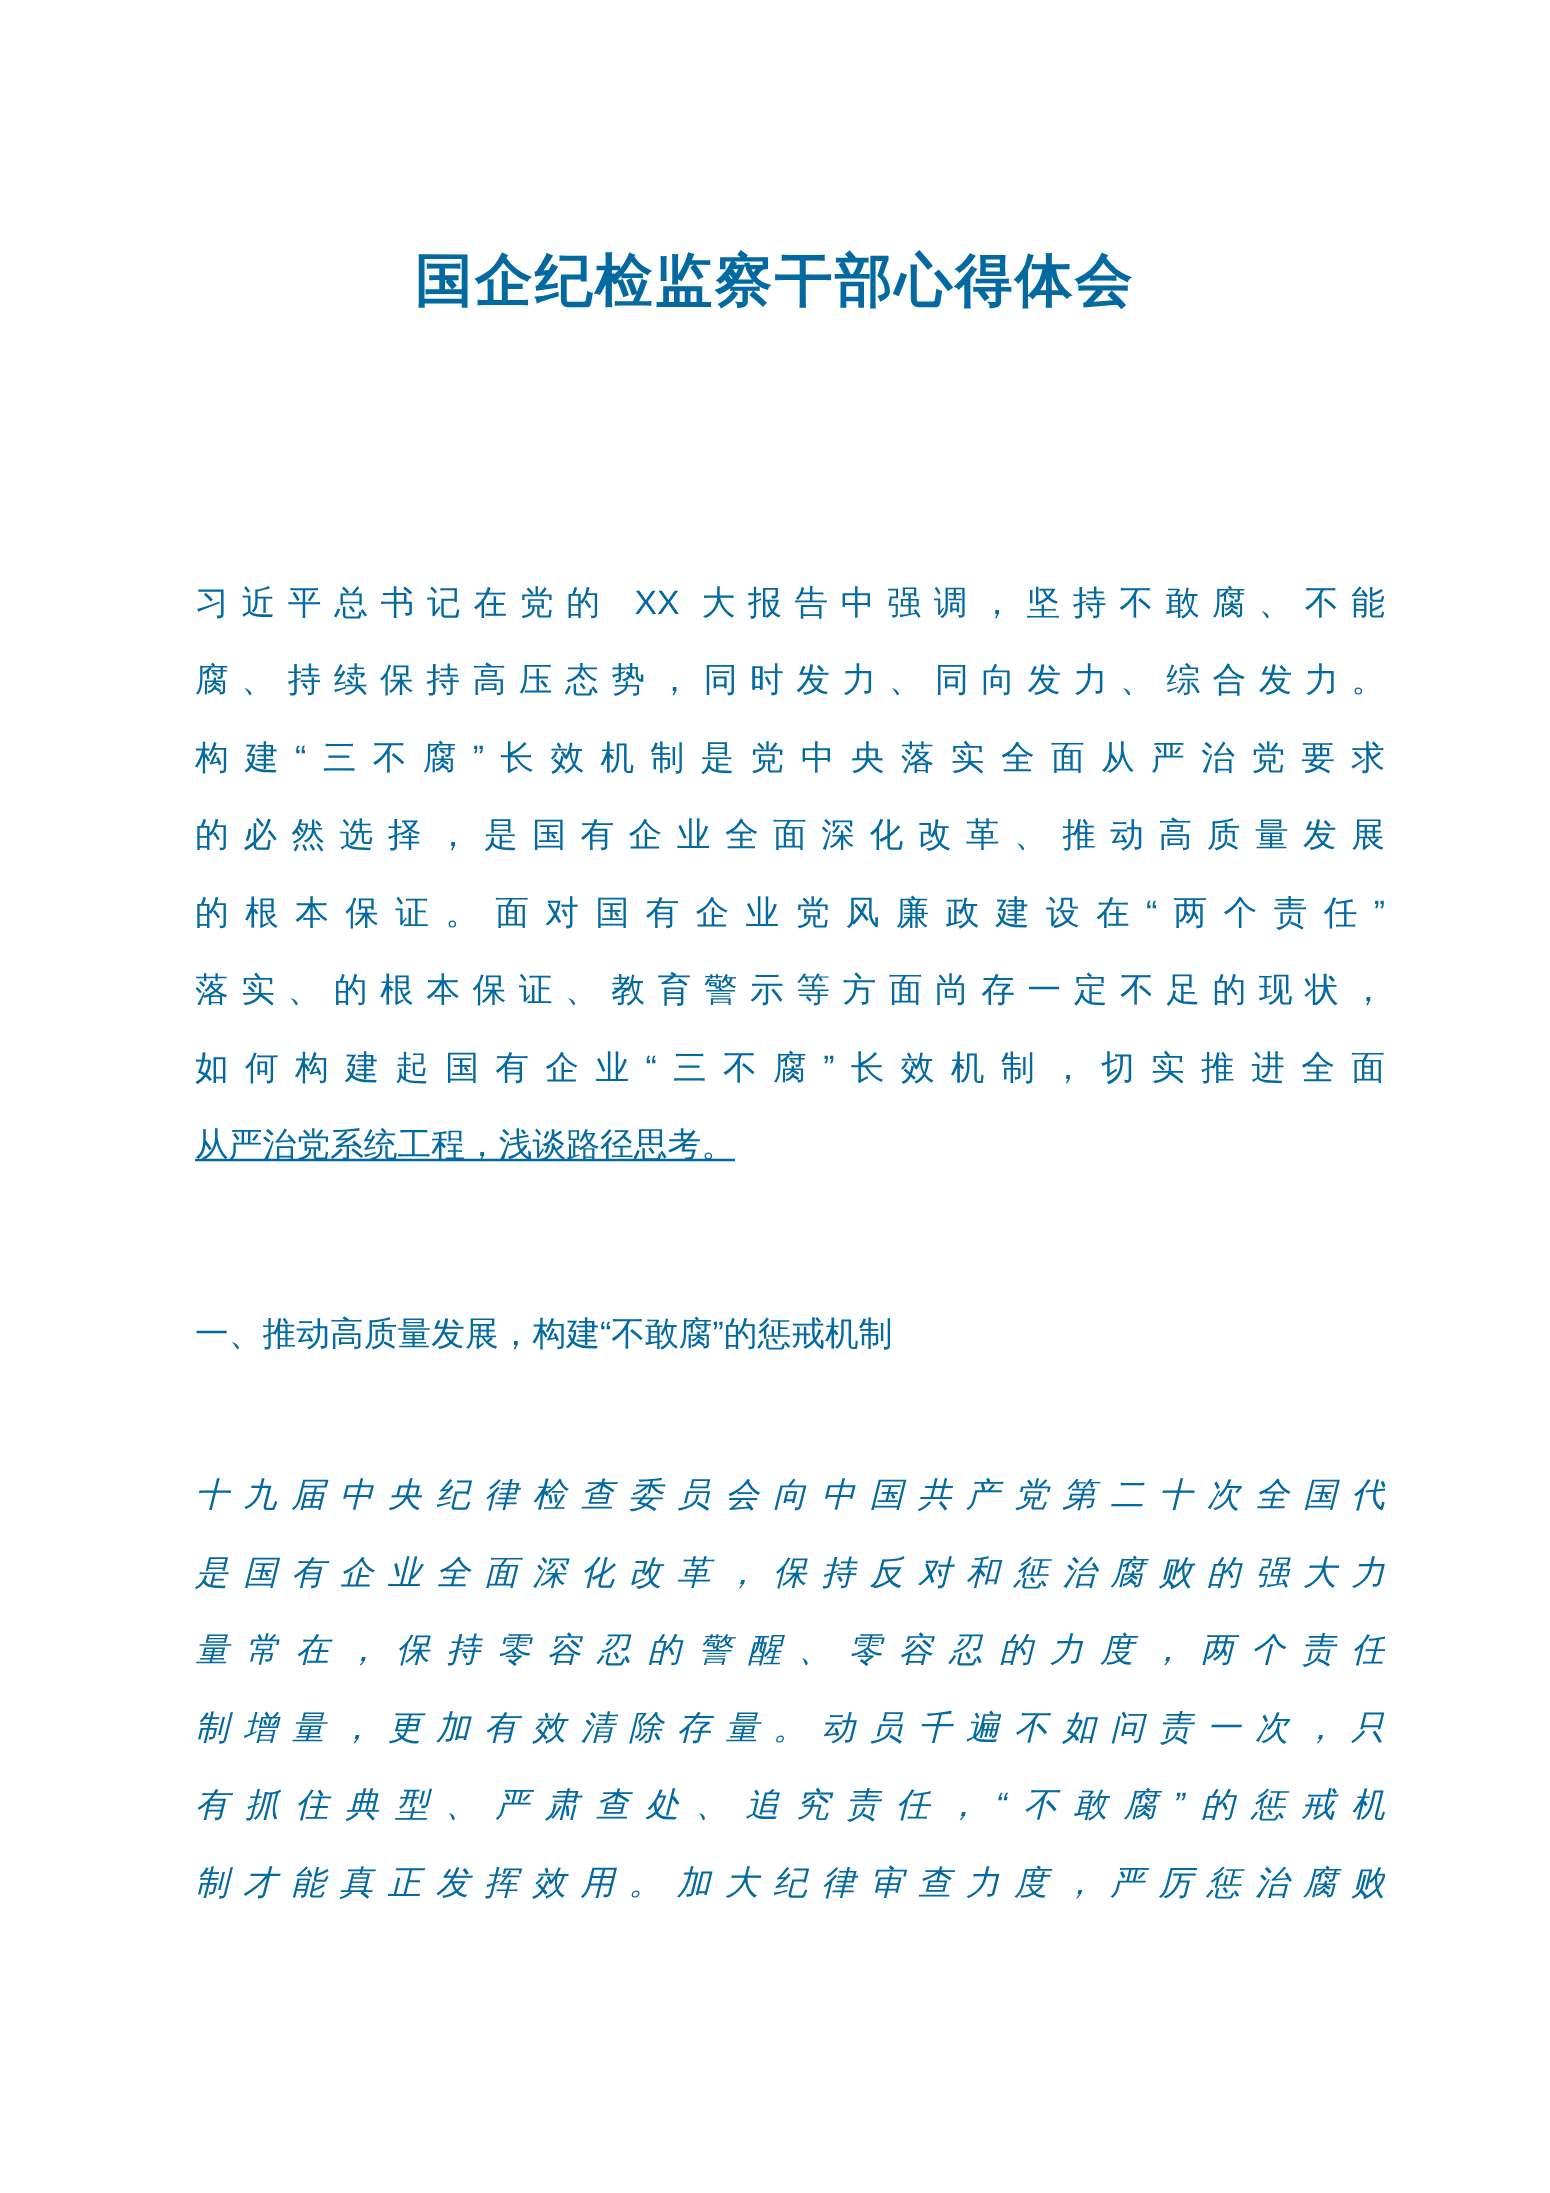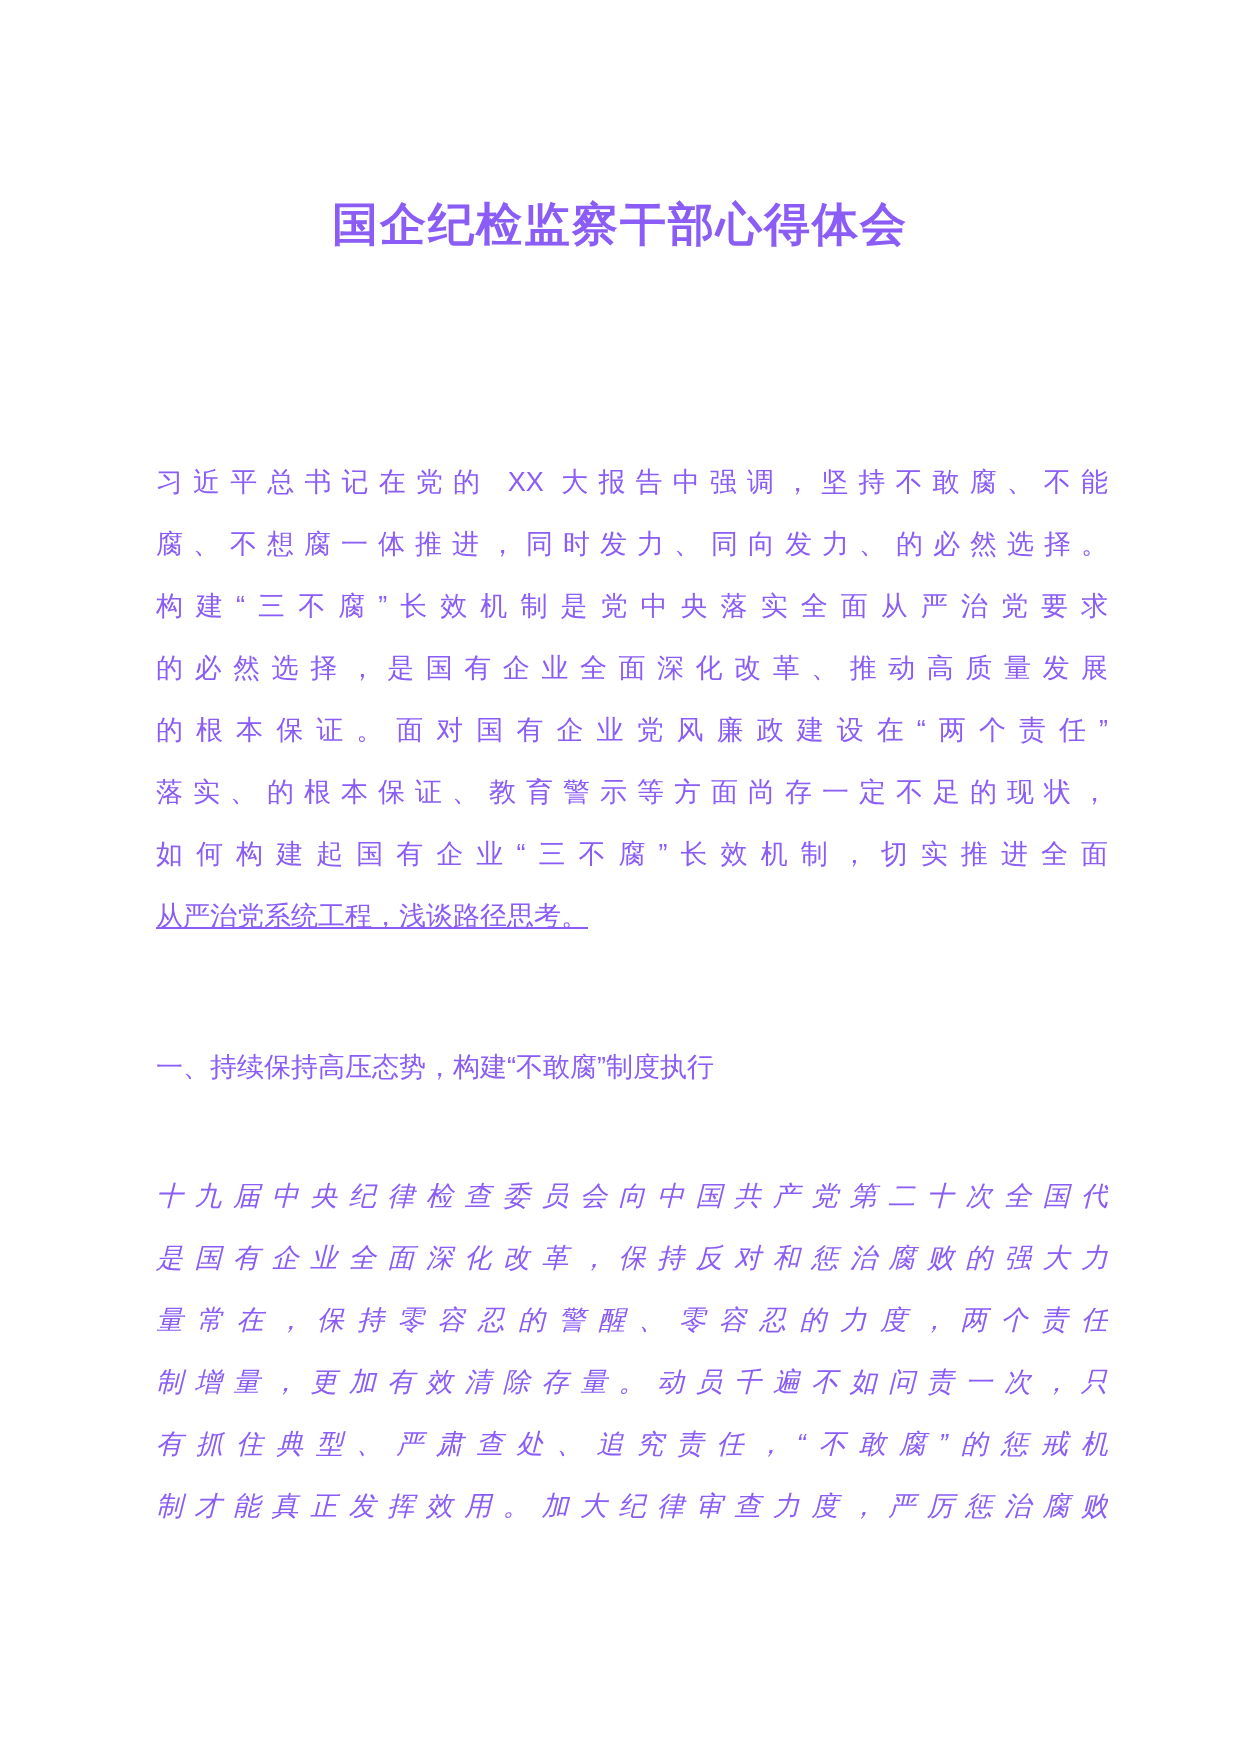--- a/index.html
+++ b/index.html
@@ -5,21 +5,21 @@
   html, body {
     margin: 0;
     padding: 0;
     background: #ffffff;
   }
   .page {
     position: relative;
     width: 1240px;
     height: 1754px;
     background: #ffffff;
-    color: #8b5cf6;
+    color: #0369a1;
     font-family: "Liberation Sans", sans-serif;
     overflow: hidden;
   }
   .doc-title {
     position: absolute;
     top: 193px;
     left: 0;
     width: 1240px;
     text-align: center;
     font-size: 46px;
@@ -53,30 +53,30 @@
 </style>
 </head>
 <body>
 
 <div class="page">
 
   <div class="doc-title">国企纪检监察干部心得体会</div>
 
   <div class="text-block para-1">
     <div class="line">习近平总书记在党的 XX 大报告中强调，坚持不敢腐、不能</div>
-    <div class="line">腐、不想腐一体推进，同时发力、同向发力、的必然选择。</div>
+    <div class="line">腐、持续保持高压态势，同时发力、同向发力、综合发力。</div>
     <div class="line">构建“三不腐”长效机制是党中央落实全面从严治党要求</div>
     <div class="line">的必然选择，是国有企业全面深化改革、推动高质量发展</div>
     <div class="line">的根本保证。面对国有企业党风廉政建设在“两个责任”</div>
     <div class="line">落实、的根本保证、教育警示等方面尚存一定不足的现状，</div>
     <div class="line">如何构建起国有企业“三不腐”长效机制，切实推进全面</div>
     <div class="line no-stretch">从严治党系统工程，浅谈路径思考。</div>
   </div>
 
-  <div class="text-block section-heading">一、持续保持高压态势，构建“不敢腐”制度执行</div>
+  <div class="text-block section-heading">一、推动高质量发展，构建“不敢腐”的惩戒机制</div>
 
   <div class="text-block para-2">
     <div class="line">十九届中央纪律检查委员会向中国共产党第二十次全国代</div>
     <div class="line">是国有企业全面深化改革，保持反对和惩治腐败的强大力</div>
     <div class="line">量常在，保持零容忍的警醒、零容忍的力度，两个责任</div>
     <div class="line">制增量，更加有效清除存量。动员千遍不如问责一次，只</div>
     <div class="line">有抓住典型、严肃查处、追究责任，“不敢腐”的惩戒机</div>
     <div class="line">制才能真正发挥效用。加大纪律审查力度，严厉惩治腐败</div>
   </div>
 

